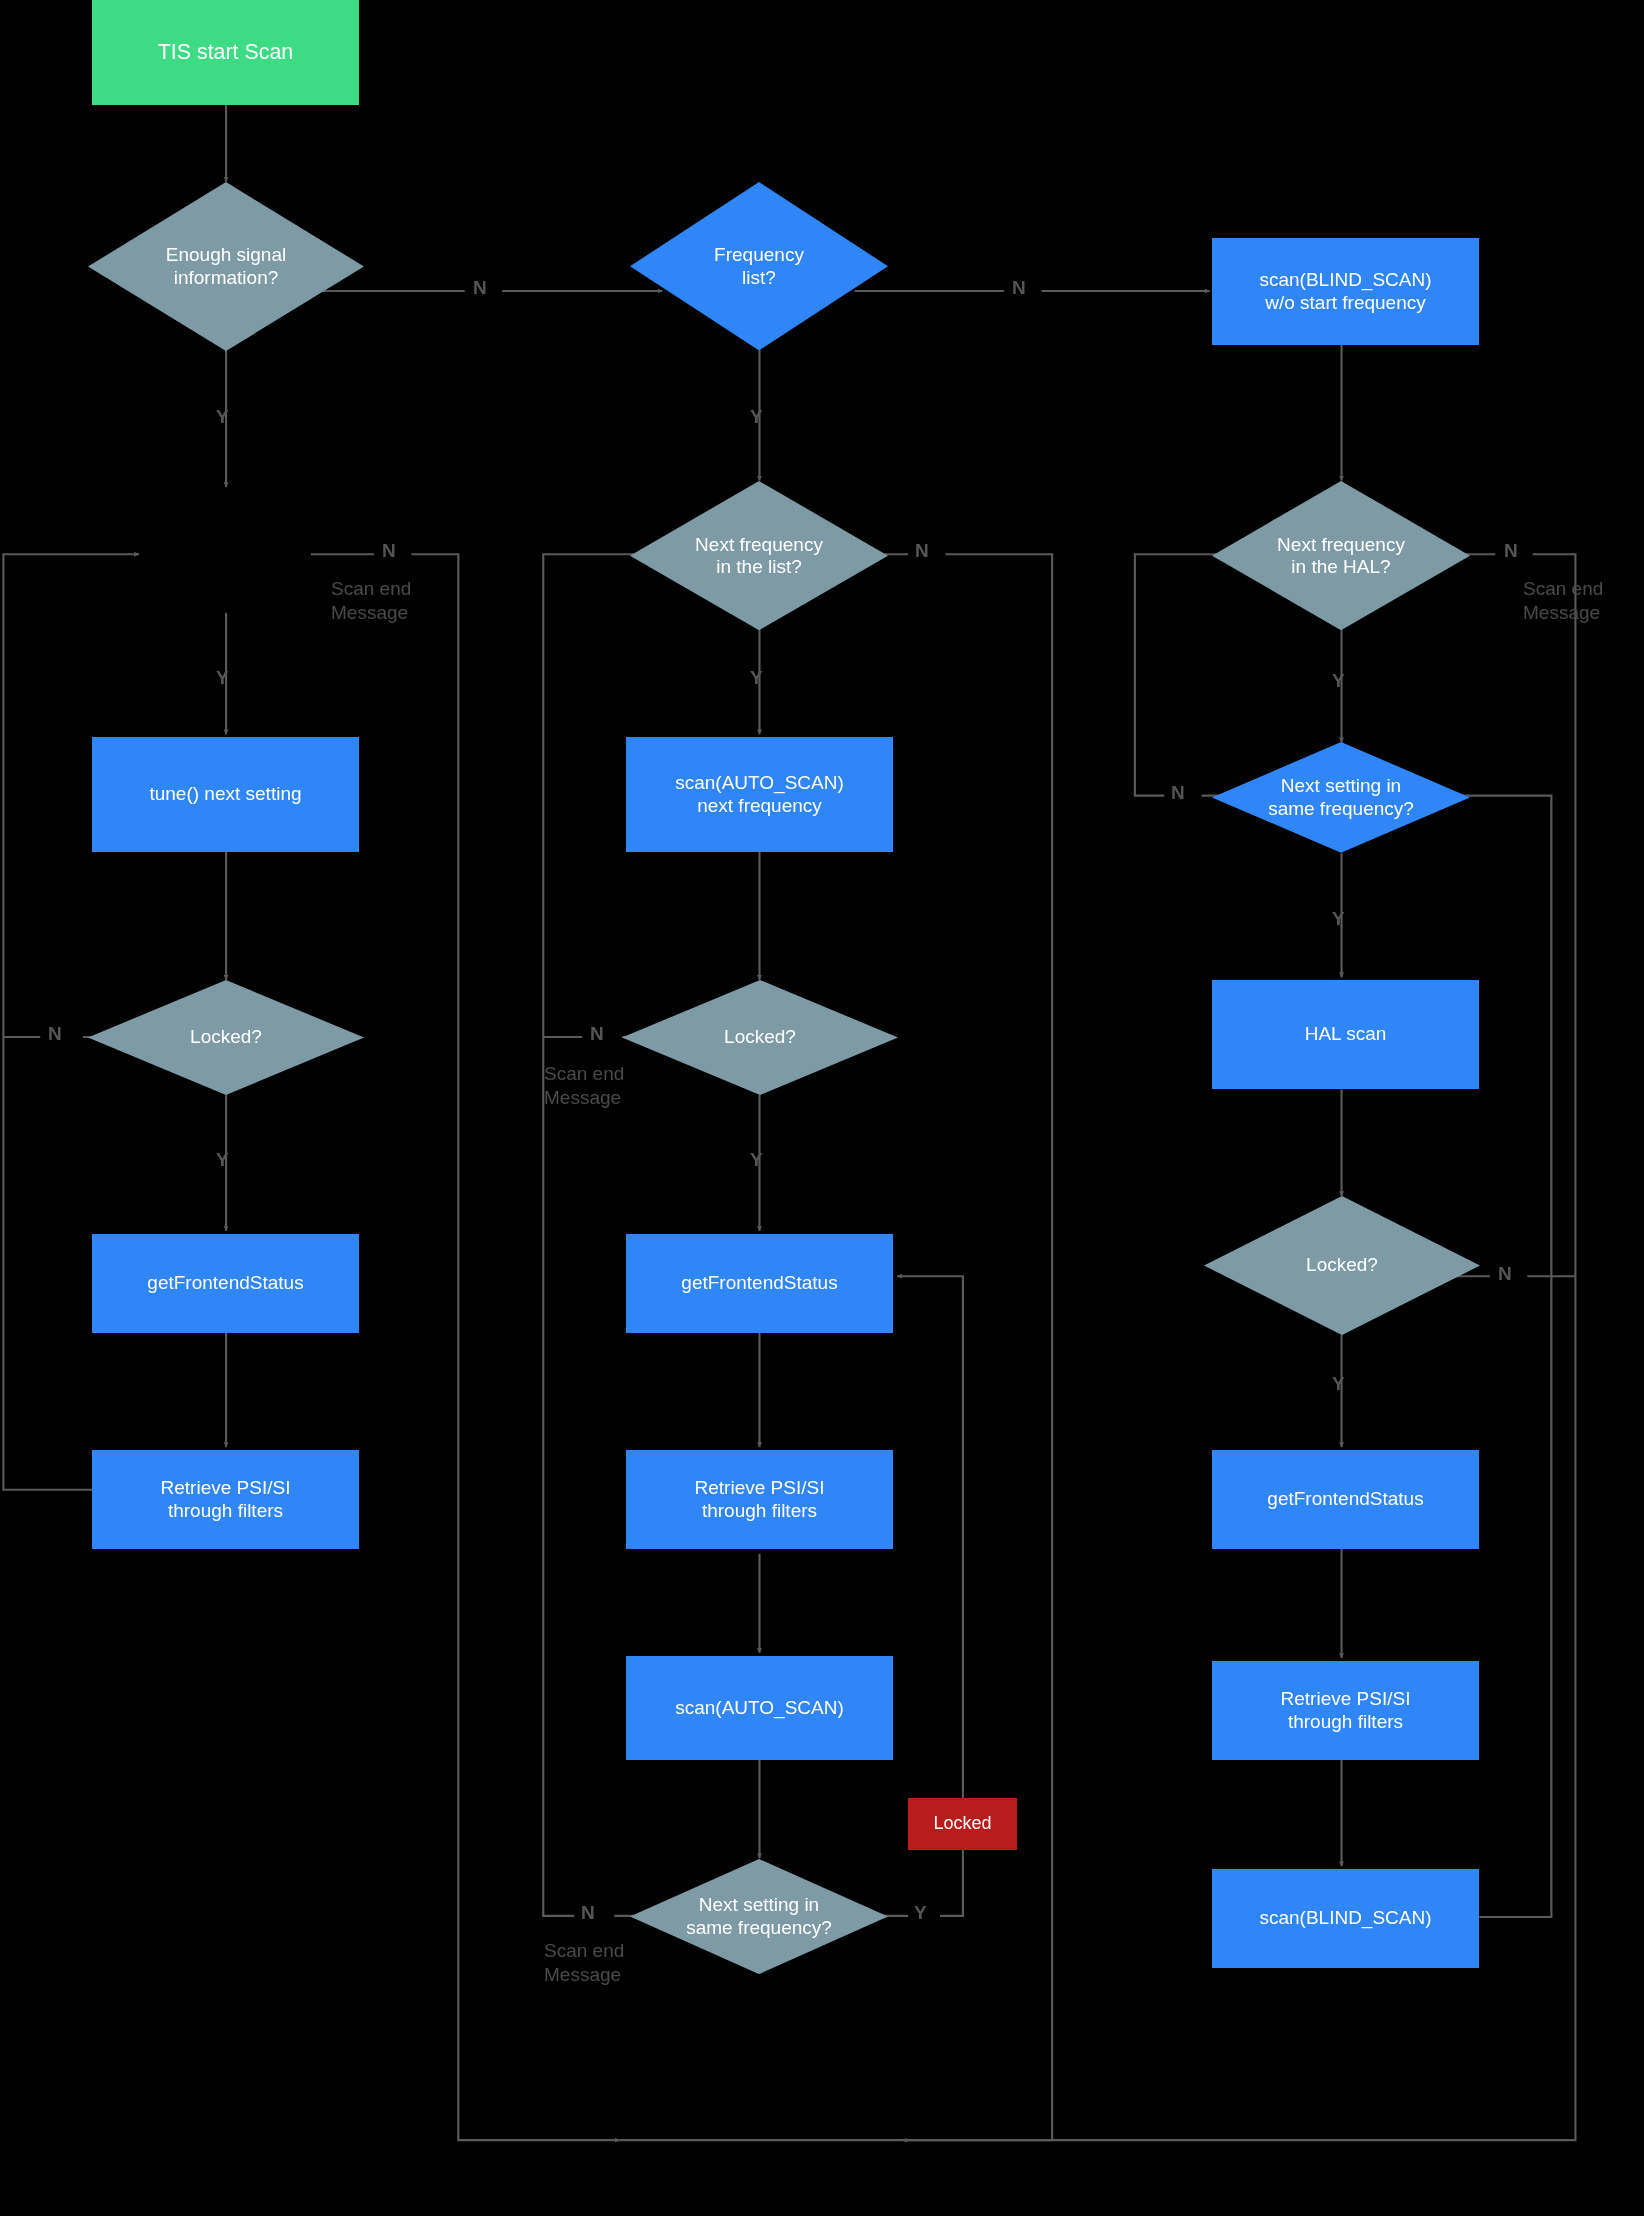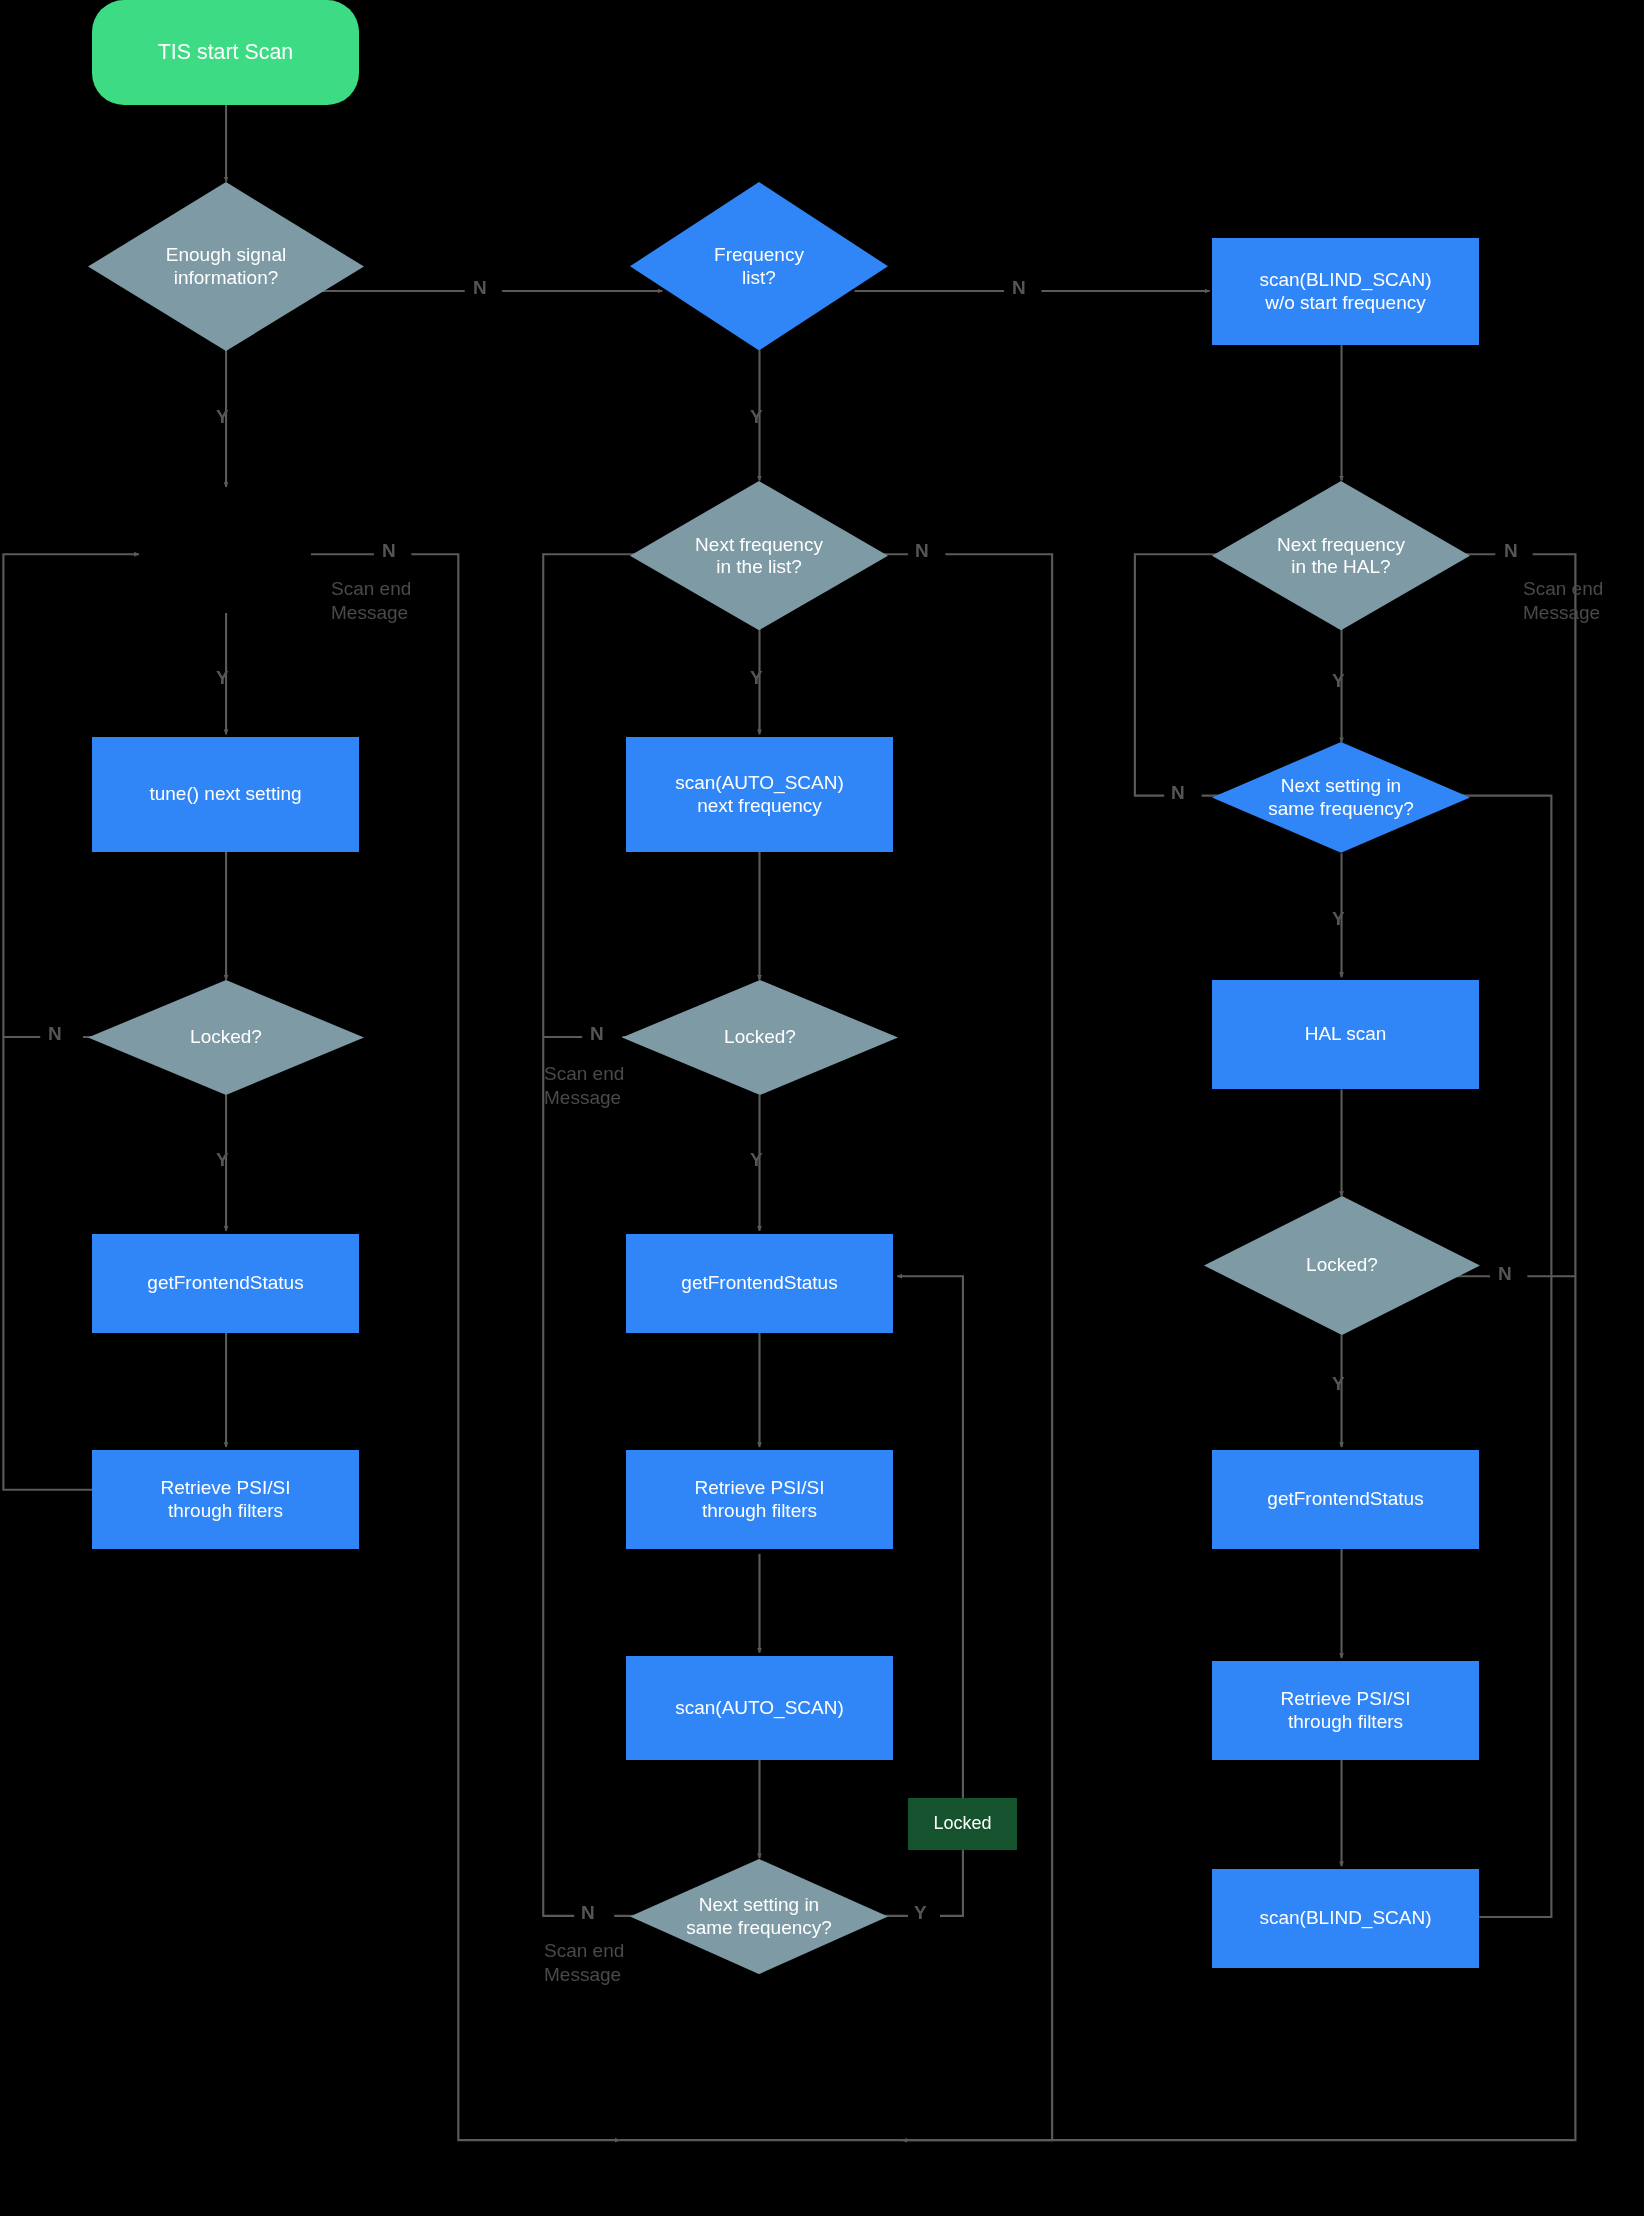--- a/index.html
+++ b/index.html
@@ -102,21 +102,21 @@
       <path d="M2512,2500 L2512,2710" marker-end="url(#ah)"></path>
 
       <path d="M2512,2900 L2512,3105" marker-end="url(#ah)"></path>
 
       <path d="M2512,3295 L2512,3495" marker-end="url(#ah)"></path>
 
       <path d="M2770,3590 L2905,3590 L2905,1490 L2694,1490" marker-end="url(#ah)"></path>
     </g>
   </svg>
 
-  <div class="node rect" style="left:92px;top:0px;width:267px;height:105px;background:#3ddc84;font-size:21.4px;border-radius:32px;">
+  <div class="node rect" style="left:92px;top:0px;width:267px;height:105px;background:#3ddc84;font-size:21.4px;">
     <span>TIS start Scan</span>
   </div>
 
   <div class="node diamond" style="left:630px;top:182px;width:258px;height:169px;font-size:19px;">
     <svg class="dshape" viewBox="0 0 484 316" preserveAspectRatio="none">
       <polygon points="242,0 484,158 242,316 0,158" fill="#3086f6"></polygon>
       </svg>
     <span class="dtxt" style="white-space:pre-line">Frequency
 list?</span>
   </div>
@@ -217,21 +217,21 @@
 
   <div class="node rect" style="left:626px;top:1656px;width:267px;height:104px;background:#3086f6;font-size:19px;">
     <span>scan(AUTO_SCAN)</span>
   </div>
 
   <div class="node rect" style="left:1212px;top:1661px;width:267px;height:99px;background:#3086f6;font-size:19px;">
     <span style="white-space:pre-line">Retrieve PSI/SI
 through filters</span>
   </div>
 
-  <div class="node rect" style="left:908px;top:1798px;width:109px;height:52px;background:#14532d;font-size:18px;">
+  <div class="node rect" style="left:908px;top:1798px;width:109px;height:52px;background:#b91c1c;font-size:18px;">
     <span>Locked</span>
   </div>
 
   <div class="node diamond" style="left:630px;top:1859px;width:258px;height:115px;font-size:19px;">
     <svg class="dshape" viewBox="0 0 484 216" preserveAspectRatio="none">
       <polygon points="242,0 484,108 242,216 0,108" fill="#7d9aa5"></polygon>
       </svg>
     <span class="dtxt" style="white-space:pre-line">Next setting in
 same frequency?</span>
   </div>

